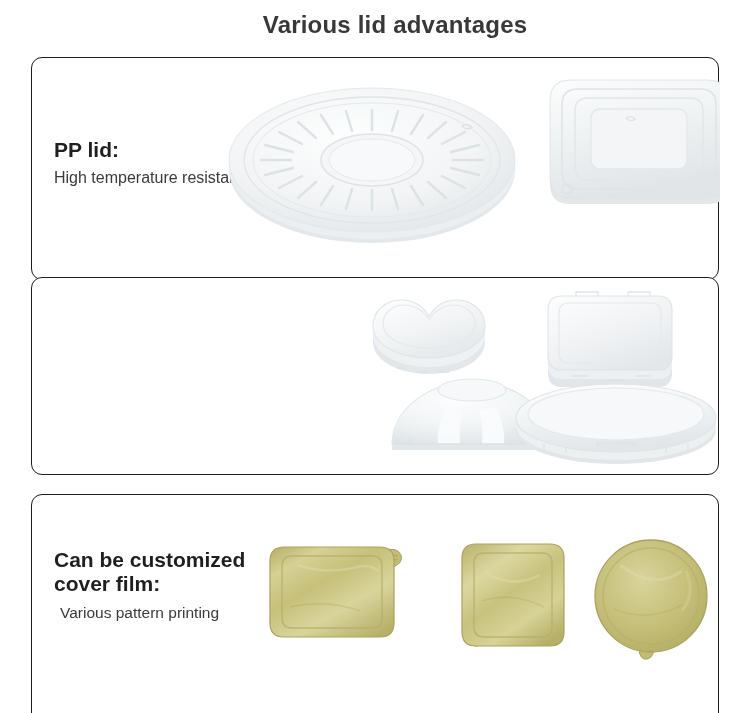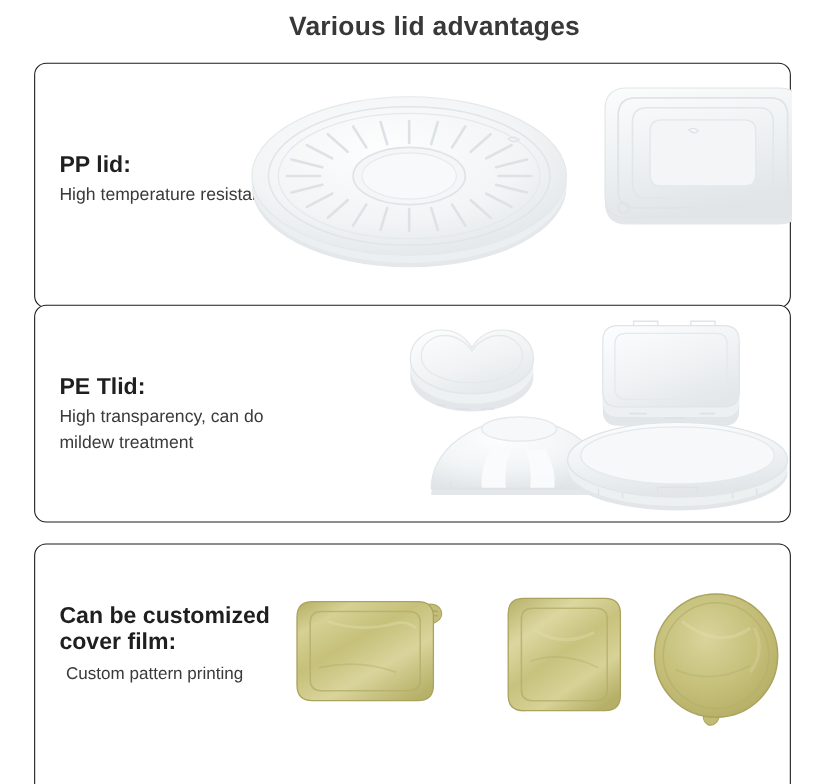--- a/index.html
+++ b/index.html
@@ -159,25 +159,20 @@
         <path d="M569,51 h76 q10,0 10,10 v40 q0,10 -10,10 h-76 q-10,0 -10,-10 v-40 q0,-10 10,-10 z" fill="#f3f5f6" stroke="#e3e8ea" stroke-width="1.3"></path>
         <path d="M594,60 q5,-3 9,1 q-4,4 -9,-1 z" fill="none" stroke="#dde2e5" stroke-width="1.1"></path>
         <circle cx="535" cy="131" r="5" fill="none" stroke="#dde2e5" stroke-width="1.3"></circle>
       </g>
     </svg>
   </div>
 </div>
 
 <div class="card" id="card-pe">
 
-  <div class="card-text" id="pe-text">
-    <div class="card-heading">PE Tlid:</div>
-    <div class="card-sub">High transparency, can do
-mildew treatment</div>
-  </div>
 
   <div class="art">
     <svg width="688" height="196" viewBox="0 0 688 196">
       <defs>
         <linearGradient id="peHeart" x1="10%" y1="0%" x2="70%" y2="100%">
           <stop offset="0%" stop-color="#fdfefe"></stop>
           <stop offset="55%" stop-color="#f1f3f4"></stop>
           <stop offset="100%" stop-color="#e4e8ea"></stop>
         </linearGradient>
         <linearGradient id="peSquare" x1="10%" y1="0%" x2="70%" y2="100%">
@@ -239,21 +234,21 @@
       </g>
     </svg>
   </div>
 </div>
 
 <div class="card" id="card-gold">
 
   <div class="card-text" id="gold-text">
     <div class="card-heading">Can be customized
 cover film:</div>
-    <div class="card-sub">Custom pattern printing</div>
+    <div class="card-sub">Various pattern printing</div>
   </div>
 
   <div class="art">
     <svg width="688" height="192" viewBox="0 0 688 192">
       <defs>
         <linearGradient id="goldRect" x1="5%" y1="0%" x2="85%" y2="100%">
           <stop offset="0%" stop-color="#b8b26a"></stop>
           <stop offset="18%" stop-color="#d6d194"></stop>
           <stop offset="42%" stop-color="#c6c07a"></stop>
           <stop offset="68%" stop-color="#d9d49b"></stop>

